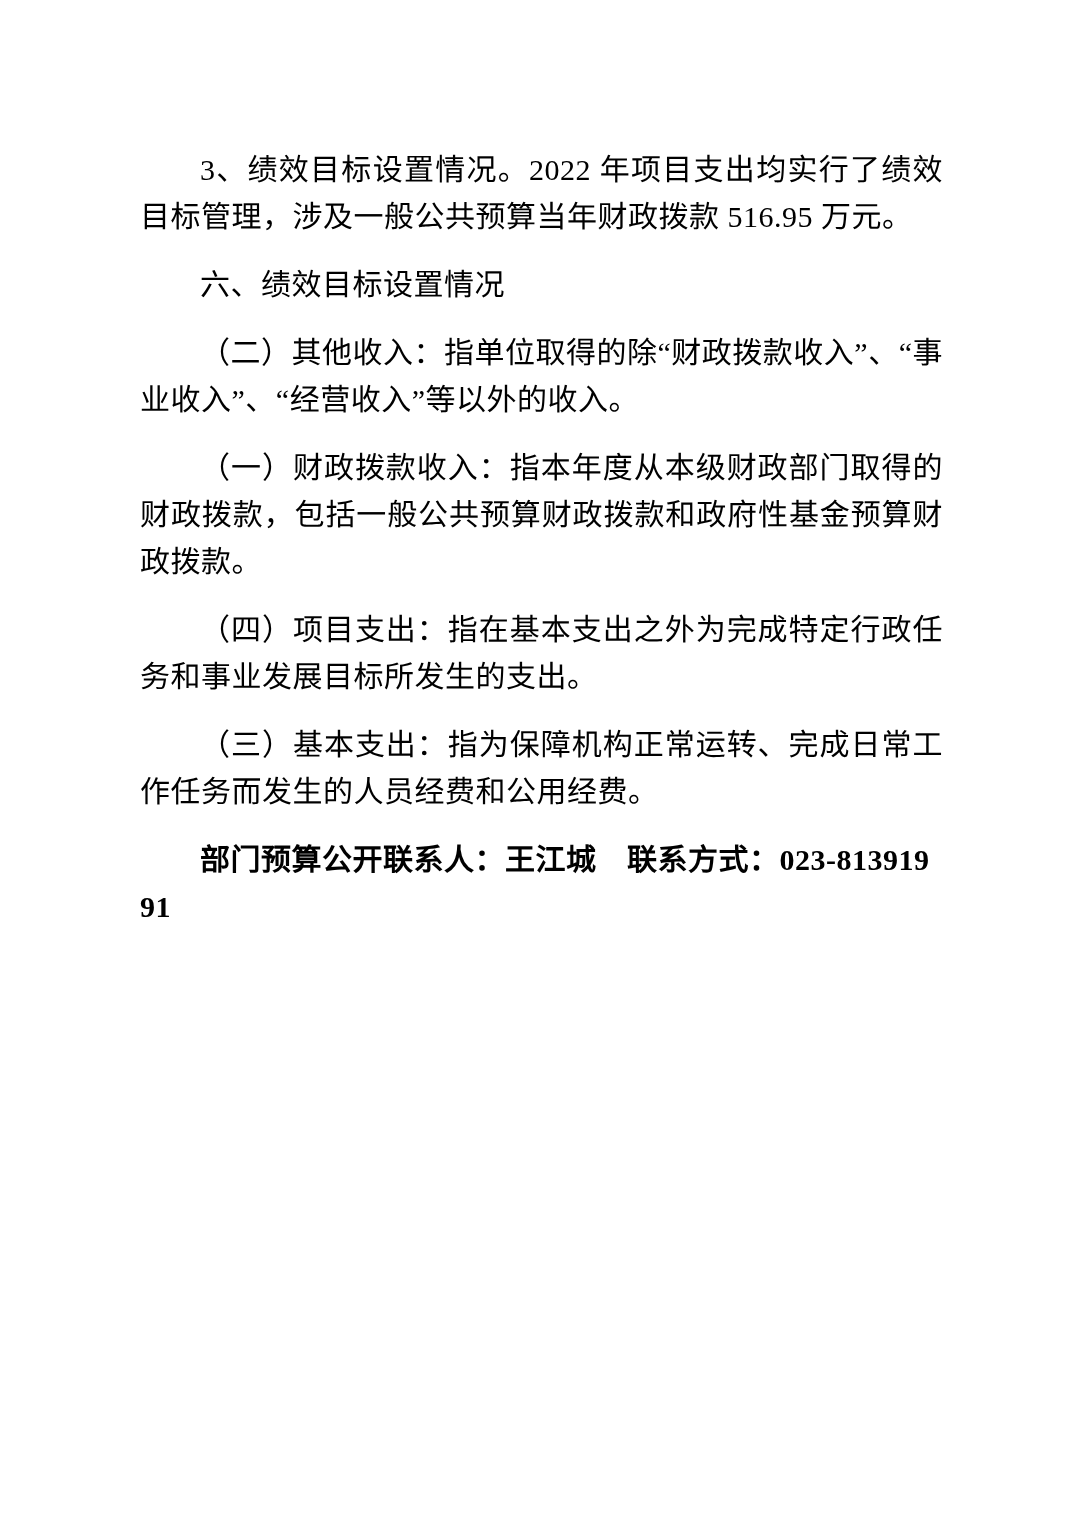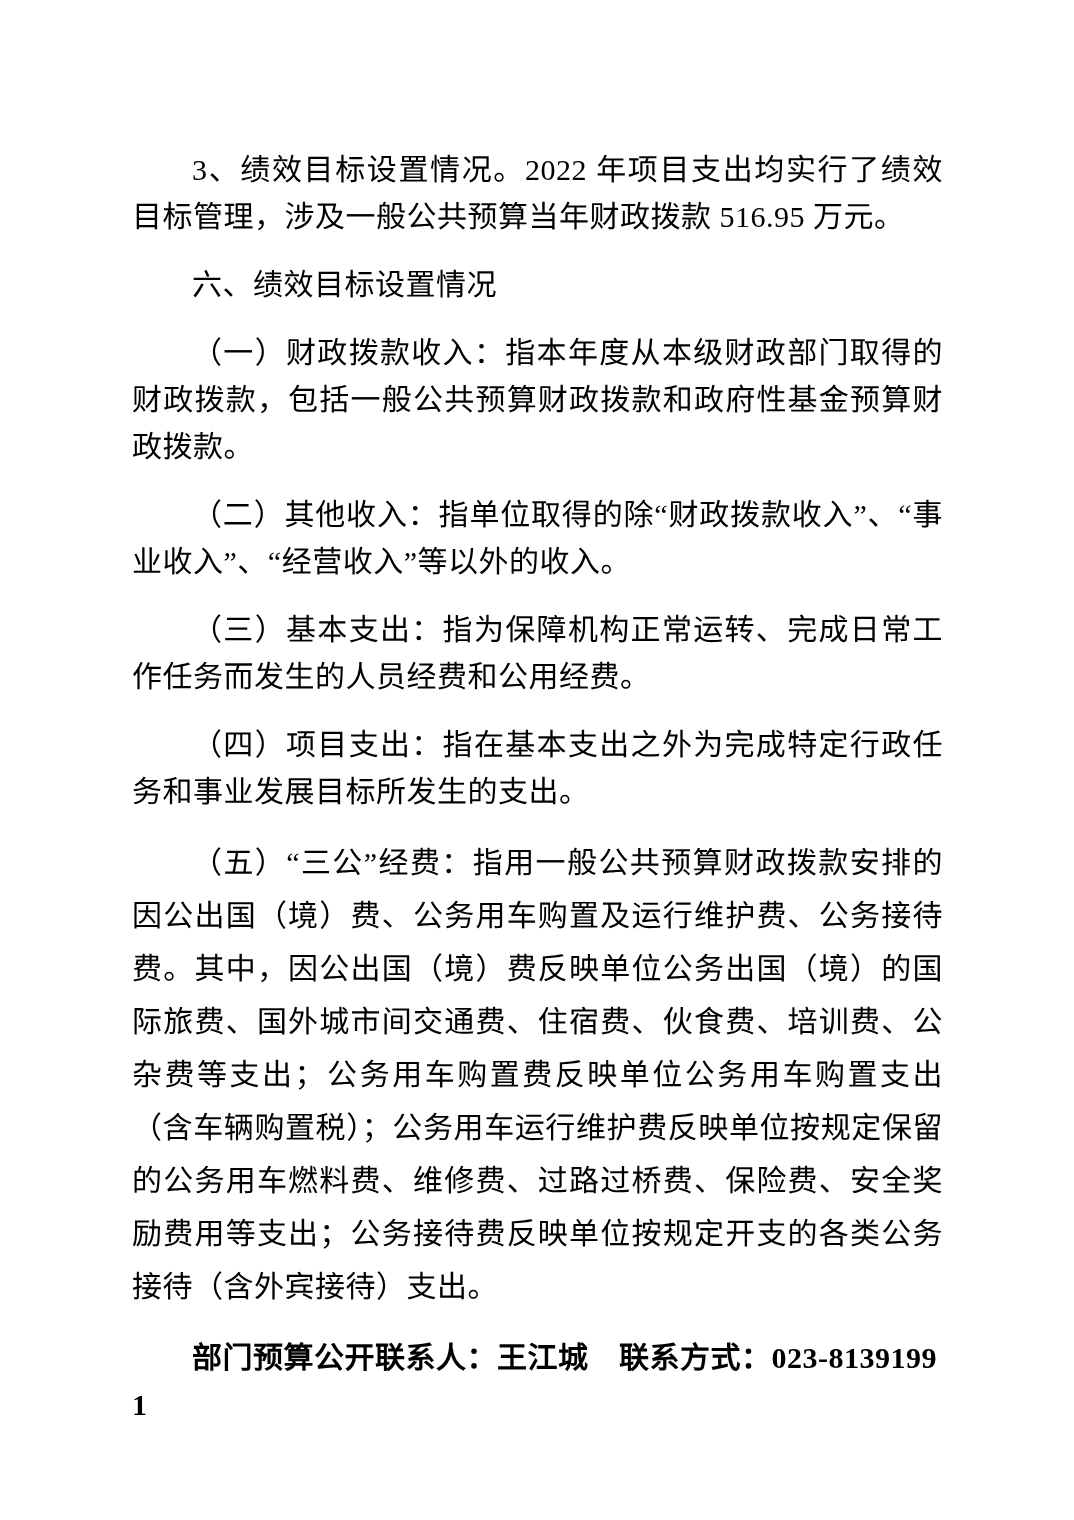--- a/index.html
+++ b/index.html
@@ -15,21 +15,21 @@
     margin: 0 auto;
     background: #ffffff;
     color: #000000;
     font-family: "Liberation Serif", "DejaVu Serif", serif;
     padding: 146px 131px 0 132px;
     overflow: hidden;
   }
   .para {
     font-size: 30px;
     line-height: 47px;
-    margin: 0 0 21px 0;
+    margin: 0 0 21px 8px;
     text-align: justify;
     text-indent: 2em;
     letter-spacing: 0.5px;
     word-break: break-all;
   }
   .para.wide {
     line-height: 53px;
   }
   .para.bold {
     font-weight: bold;
@@ -38,24 +38,23 @@
 </style>
 </head>
 <body>
 
 <div class="page">
   <p class="para">3、绩效目标设置情况。2022 年项目支出均实行了绩效目标管理，涉及一般公共预算当年财政拨款 516.95 万元。</p>
 
 
   <p class="para">六、绩效目标设置情况</p>
 
+  <p class="para">（二）其他收入：指单位取得的除“财政拨款收入”、“事业收入”、“经营收入”等以外的收入。</p>
+
   <p class="para">（一）财政拨款收入：指本年度从本级财政部门取得的财政拨款，包括一般公共预算财政拨款和政府性基金预算财政拨款。</p>
 
-  <p class="para">（二）其他收入：指单位取得的除“财政拨款收入”、“事业收入”、“经营收入”等以外的收入。</p>
+  <p class="para">（四）项目支出：指在基本支出之外为完成特定行政任务和事业发展目标所发生的支出。</p>
 
   <p class="para">（三）基本支出：指为保障机构正常运转、完成日常工作任务而发生的人员经费和公用经费。</p>
 
-  <p class="para">（四）项目支出：指在基本支出之外为完成特定行政任务和事业发展目标所发生的支出。</p>
-
-  <p class="para wide">（五）“三公”经费：指用一般公共预算财政拨款安排的因公出国（境）费、公务用车购置及运行维护费、公务接待费。其中，因公出国（境）费反映单位公务出国（境）的国际旅费、国外城市间交通费、住宿费、伙食费、培训费、公杂费等支出；公务用车购置费反映单位公务用车购置支出（含车辆购置税）；公务用车运行维护费反映单位按规定保留的公务用车燃料费、维修费、过路过桥费、保险费、安全奖励费用等支出；公务接待费反映单位按规定开支的各类公务接待（含外宾接待）支出。</p>
 
   <p class="para bold">部门预算公开联系人：王江城　联系方式：023-81391991</p>
 </div>
 
 </body></html>

